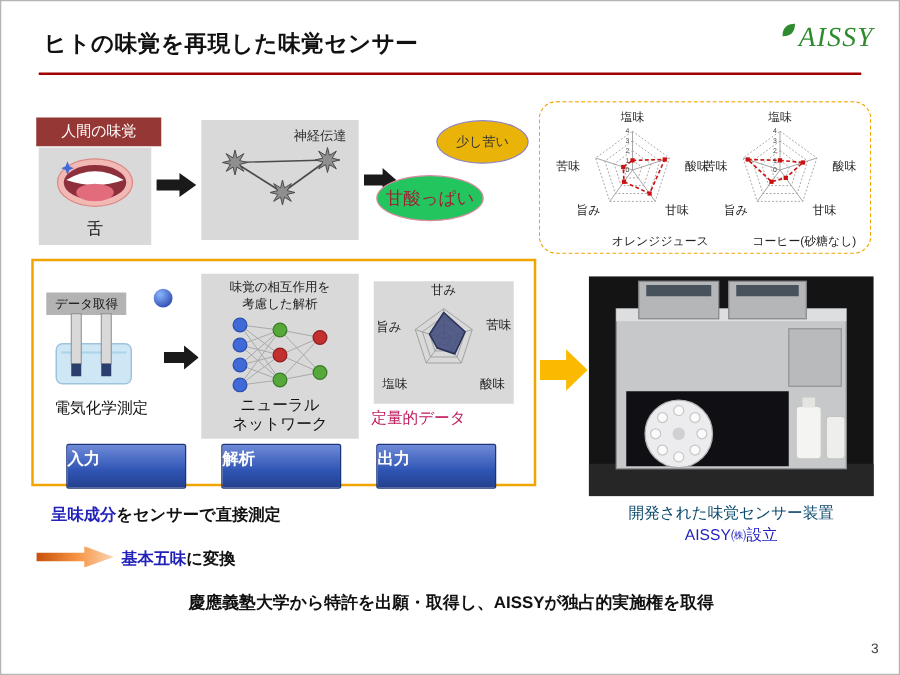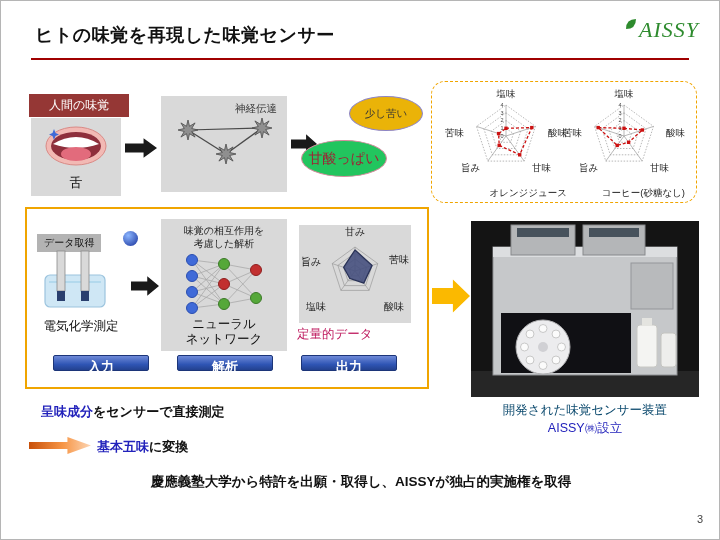--- a/index.html
+++ b/index.html
@@ -49,23 +49,23 @@
   .electro-label{position:absolute;left:22px;top:317px;width:116px;text-align:center;font-size:12.5px;color:#111}
 
   .nn-box{left:160px;top:218px;width:126px;height:132px}
   .nn-note{position:absolute;top:5px;left:0;right:0;text-align:center;font-size:10px;line-height:1.3;color:#222}
   .nn-note span{display:block}
   .nn-box svg{position:absolute;left:19px;top:33px}
   .nn-label{position:absolute;bottom:4px;left:0;right:0;text-align:center;font-size:12.5px;line-height:1.2;color:#111}
   .nn-label span{display:block}
   .quant-label{position:absolute;left:296px;top:325px;width:116px;text-align:left;font-size:12.5px;color:#be185d}
 
-  .pbox{position:absolute;width:96px;height:16px;border:1px solid #1c3579;border-radius:2px;
+  .pbox{position:absolute;width:96px;height:36px;border:1px solid #1c3579;border-radius:2px;
     background:linear-gradient(180deg,#6f8ad8 0%,#2f55b4 60%,#23418f 100%);
-    color:#fff;font-size:13px;font-weight:bold;text-align:center;line-height:21px}
+    color:#fff;font-size:13px;font-weight:bold;text-align:left;line-height:21px}
   .pbox-input{left:52px;top:354px}
   .pbox-analysis{left:176px;top:354px}
   .pbox-output{left:300px;top:354px}
 
   .dashed-box{position:absolute;left:430px;top:80px;width:266px;height:122px;
     border:1.5px dashed #f0a500;border-radius:14px}
   .radar{position:absolute}
   .radar .rl{position:absolute;font-size:9.5px;color:#222;white-space:nowrap}
   .radar-big{width:122px;height:104px}
   .radar-big svg{position:absolute;left:25px;top:10px}

